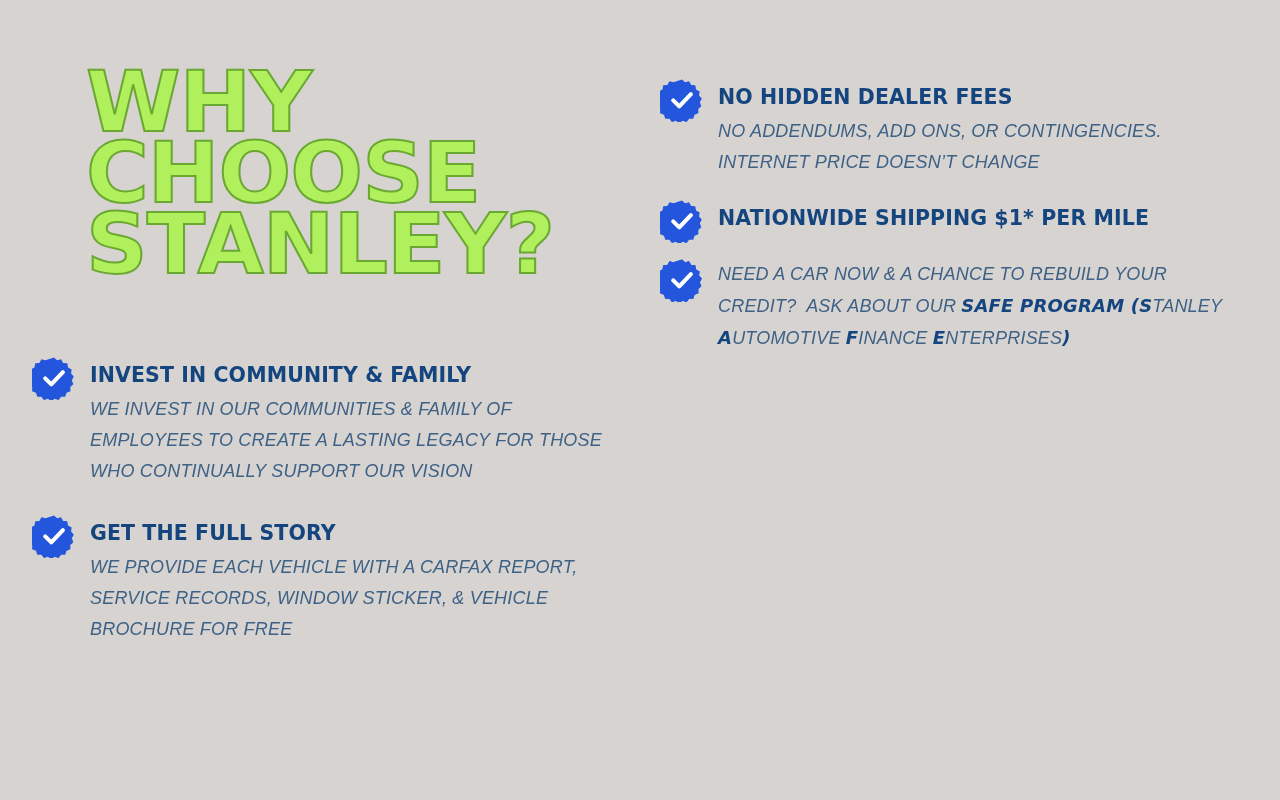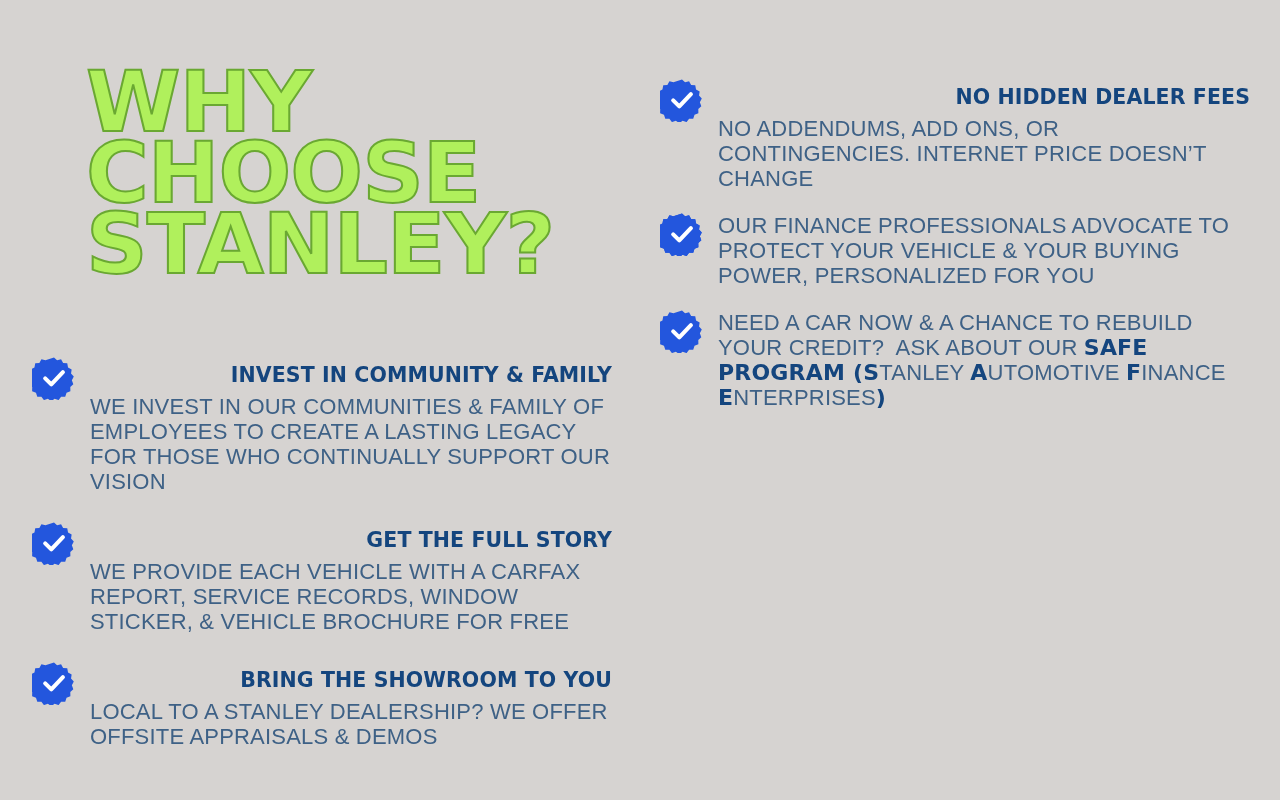--- a/index.html
+++ b/index.html
@@ -88,33 +88,33 @@
   .f-title {
     display: block;
     font-family: "DejaVu Sans", sans-serif;
     font-weight: bold;
     font-size: 20.5px;
     line-height: 37px;
     letter-spacing: 0.1px;
     color: #14457e;
     text-transform: uppercase;
     margin: 0;
-    text-align: right;
   }
   .f-body {
     display: block;
     font-family: "Liberation Sans", sans-serif;
     font-weight: normal;
-    font-size: 22px;
-    line-height: 25px;
+    font-size: 18px;
+    line-height: 31px;
     letter-spacing: 0.2px;
     color: #3e6186;
     text-transform: uppercase;
     margin: 0;
     white-space: pre-wrap;
+    font-style: italic;
   }
   .f-body b, .f-body strong {
     font-family: "DejaVu Sans", sans-serif;
     font-weight: bold;
     color: #14457e;
   }
 
   
   .col-right .feature.wrap-title .f-title { line-height: 37px; }
 </style>
@@ -146,30 +146,20 @@
       <span class="badge">
         <svg viewBox="0 0 44 44" xmlns="http://www.w3.org/2000/svg" aria-hidden="true">
           <path fill="#2356dd" d="M22 1.6l3.05 2.72 4.02-1.02 2.05 3.6 4.13.44.79 4.07 3.62 2.02-.64 4.1 2.78 3.07-1.93 3.67 1.45 3.89-3.02 2.83.09 4.15-3.86 1.54-1.3 3.95-4.14.17-2.52 3.3-3.93-1.35-3.39 2.4-3.39-2.4-3.93 1.35-2.52-3.3-4.14-.17-1.3-3.95-3.86-1.54.09-4.15-3.02-2.83 1.45-3.89-1.93-3.67 2.78-3.07-.64-4.1 3.62-2.02.79-4.07 4.13-.44 2.05-3.6 4.02 1.02z"></path>
           <path fill="none" stroke="#ffffff" stroke-width="4.1" stroke-linecap="round" stroke-linejoin="round" d="M13.2 22.4l6.1 6.0 11.6-12.2"></path>
         </svg>
       </span>
       <span class="f-title">GET THE FULL STORY</span>
       <span class="f-body">WE PROVIDE EACH VEHICLE WITH A CARFAX REPORT, SERVICE RECORDS, WINDOW STICKER, &amp; VEHICLE BROCHURE FOR FREE</span>
     </div>
 
-    <div class="feature">
-      <span class="badge">
-        <svg viewBox="0 0 44 44" xmlns="http://www.w3.org/2000/svg" aria-hidden="true">
-          <path fill="#2356dd" d="M22 1.6l3.05 2.72 4.02-1.02 2.05 3.6 4.13.44.79 4.07 3.62 2.02-.64 4.1 2.78 3.07-1.93 3.67 1.45 3.89-3.02 2.83.09 4.15-3.86 1.54-1.3 3.95-4.14.17-2.52 3.3-3.93-1.35-3.39 2.4-3.39-2.4-3.93 1.35-2.52-3.3-4.14-.17-1.3-3.95-3.86-1.54.09-4.15-3.02-2.83 1.45-3.89-1.93-3.67 2.78-3.07-.64-4.1 3.62-2.02.79-4.07 4.13-.44 2.05-3.6 4.02 1.02z"></path>
-          <path fill="none" stroke="#ffffff" stroke-width="4.1" stroke-linecap="round" stroke-linejoin="round" d="M13.2 22.4l6.1 6.0 11.6-12.2"></path>
-        </svg>
-      </span>
-      <span class="f-title">BRING THE SHOWROOM TO YOU</span>
-      <span class="f-body">LOCAL TO A STANLEY DEALERSHIP? WE OFFER OFFSITE APPRAISALS &amp; DEMOS</span>
-    </div>
 
   </div>
 
   <div class="col col-right">
 
     <div class="feature">
       <span class="badge">
         <svg viewBox="0 0 44 44" xmlns="http://www.w3.org/2000/svg" aria-hidden="true">
           <path fill="#2356dd" d="M22 1.6l3.05 2.72 4.02-1.02 2.05 3.6 4.13.44.79 4.07 3.62 2.02-.64 4.1 2.78 3.07-1.93 3.67 1.45 3.89-3.02 2.83.09 4.15-3.86 1.54-1.3 3.95-4.14.17-2.52 3.3-3.93-1.35-3.39 2.4-3.39-2.4-3.93 1.35-2.52-3.3-4.14-.17-1.3-3.95-3.86-1.54.09-4.15-3.02-2.83 1.45-3.89-1.93-3.67 2.78-3.07-.64-4.1 3.62-2.02.79-4.07 4.13-.44 2.05-3.6 4.02 1.02z"></path>
           <path fill="none" stroke="#ffffff" stroke-width="4.1" stroke-linecap="round" stroke-linejoin="round" d="M13.2 22.4l6.1 6.0 11.6-12.2"></path>
@@ -179,31 +169,31 @@
       <span class="f-body">NO ADDENDUMS, ADD ONS, OR CONTINGENCIES. INTERNET PRICE DOESN’T CHANGE</span>
     </div>
 
     <div class="feature wrap-title">
       <span class="badge">
         <svg viewBox="0 0 44 44" xmlns="http://www.w3.org/2000/svg" aria-hidden="true">
           <path fill="#2356dd" d="M22 1.6l3.05 2.72 4.02-1.02 2.05 3.6 4.13.44.79 4.07 3.62 2.02-.64 4.1 2.78 3.07-1.93 3.67 1.45 3.89-3.02 2.83.09 4.15-3.86 1.54-1.3 3.95-4.14.17-2.52 3.3-3.93-1.35-3.39 2.4-3.39-2.4-3.93 1.35-2.52-3.3-4.14-.17-1.3-3.95-3.86-1.54.09-4.15-3.02-2.83 1.45-3.89-1.93-3.67 2.78-3.07-.64-4.1 3.62-2.02.79-4.07 4.13-.44 2.05-3.6 4.02 1.02z"></path>
           <path fill="none" stroke="#ffffff" stroke-width="4.1" stroke-linecap="round" stroke-linejoin="round" d="M13.2 22.4l6.1 6.0 11.6-12.2"></path>
         </svg>
       </span>
-    </div>
-
-
-    <div class="feature">
-      <span class="badge">
-        <svg viewBox="0 0 44 44" xmlns="http://www.w3.org/2000/svg" aria-hidden="true">
-          <path fill="#2356dd" d="M22 1.6l3.05 2.72 4.02-1.02 2.05 3.6 4.13.44.79 4.07 3.62 2.02-.64 4.1 2.78 3.07-1.93 3.67 1.45 3.89-3.02 2.83.09 4.15-3.86 1.54-1.3 3.95-4.14.17-2.52 3.3-3.93-1.35-3.39 2.4-3.39-2.4-3.93 1.35-2.52-3.3-4.14-.17-1.3-3.95-3.86-1.54.09-4.15-3.02-2.83 1.45-3.89-1.93-3.67 2.78-3.07-.64-4.1 3.62-2.02.79-4.07 4.13-.44 2.05-3.6 4.02 1.02z"></path>
-          <path fill="none" stroke="#ffffff" stroke-width="4.1" stroke-linecap="round" stroke-linejoin="round" d="M13.2 22.4l6.1 6.0 11.6-12.2"></path>
-        </svg>
-      </span>
-      <span class="f-body">OUR FINANCE PROFESSIONALS ADVOCATE TO PROTECT YOUR VEHICLE &amp; YOUR BUYING POWER, PERSONALIZED FOR YOU</span>
+      <span class="f-title">NATIONWIDE SHIPPING $1* PER MILE</span>
+    </div>
+
+
+    <div class="feature">
+      <span class="badge">
+        <svg viewBox="0 0 44 44" xmlns="http://www.w3.org/2000/svg" aria-hidden="true">
+          <path fill="#2356dd" d="M22 1.6l3.05 2.72 4.02-1.02 2.05 3.6 4.13.44.79 4.07 3.62 2.02-.64 4.1 2.78 3.07-1.93 3.67 1.45 3.89-3.02 2.83.09 4.15-3.86 1.54-1.3 3.95-4.14.17-2.52 3.3-3.93-1.35-3.39 2.4-3.39-2.4-3.93 1.35-2.52-3.3-4.14-.17-1.3-3.95-3.86-1.54.09-4.15-3.02-2.83 1.45-3.89-1.93-3.67 2.78-3.07-.64-4.1 3.62-2.02.79-4.07 4.13-.44 2.05-3.6 4.02 1.02z"></path>
+          <path fill="none" stroke="#ffffff" stroke-width="4.1" stroke-linecap="round" stroke-linejoin="round" d="M13.2 22.4l6.1 6.0 11.6-12.2"></path>
+        </svg>
+      </span>
     </div>
 
     <div class="feature">
       <span class="badge">
         <svg viewBox="0 0 44 44" xmlns="http://www.w3.org/2000/svg" aria-hidden="true">
           <path fill="#2356dd" d="M22 1.6l3.05 2.72 4.02-1.02 2.05 3.6 4.13.44.79 4.07 3.62 2.02-.64 4.1 2.78 3.07-1.93 3.67 1.45 3.89-3.02 2.83.09 4.15-3.86 1.54-1.3 3.95-4.14.17-2.52 3.3-3.93-1.35-3.39 2.4-3.39-2.4-3.93 1.35-2.52-3.3-4.14-.17-1.3-3.95-3.86-1.54.09-4.15-3.02-2.83 1.45-3.89-1.93-3.67 2.78-3.07-.64-4.1 3.62-2.02.79-4.07 4.13-.44 2.05-3.6 4.02 1.02z"></path>
           <path fill="none" stroke="#ffffff" stroke-width="4.1" stroke-linecap="round" stroke-linejoin="round" d="M13.2 22.4l6.1 6.0 11.6-12.2"></path>
         </svg>
       </span>
       <span class="f-body">NEED A CAR NOW &amp; A CHANCE TO REBUILD YOUR CREDIT?  ASK ABOUT OUR <b>SAFE PROGRAM (S</b>TANLEY <b>A</b>UTOMOTIVE <b>F</b>INANCE <b>E</b>NTERPRISES<b>)</b></span>

